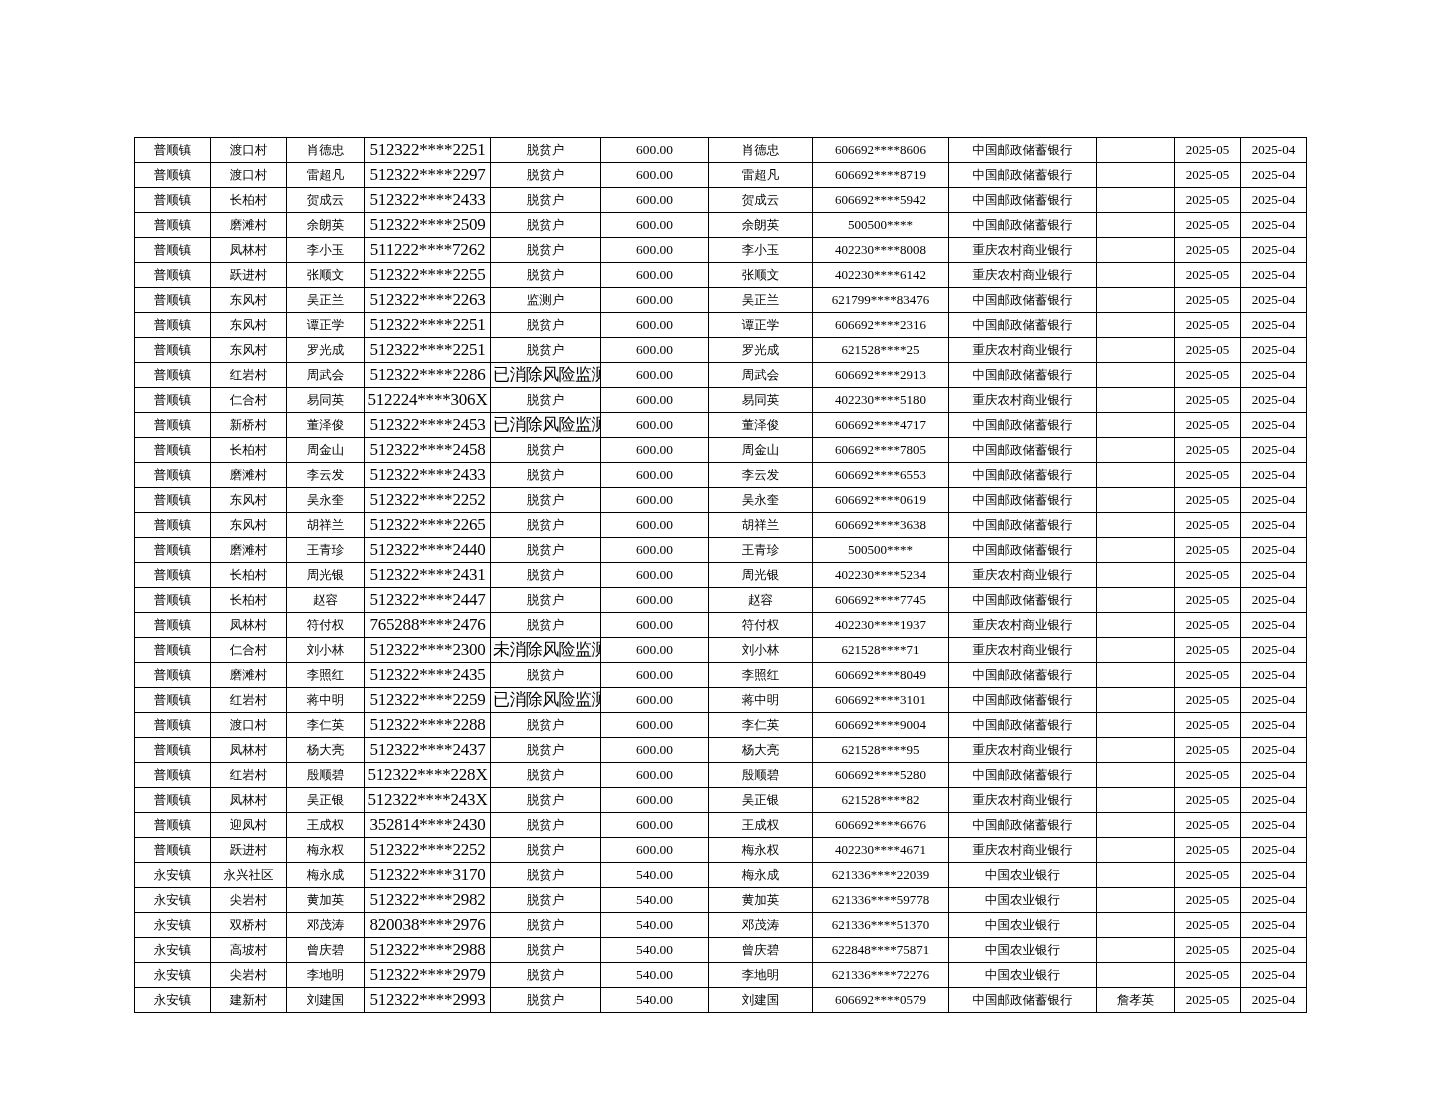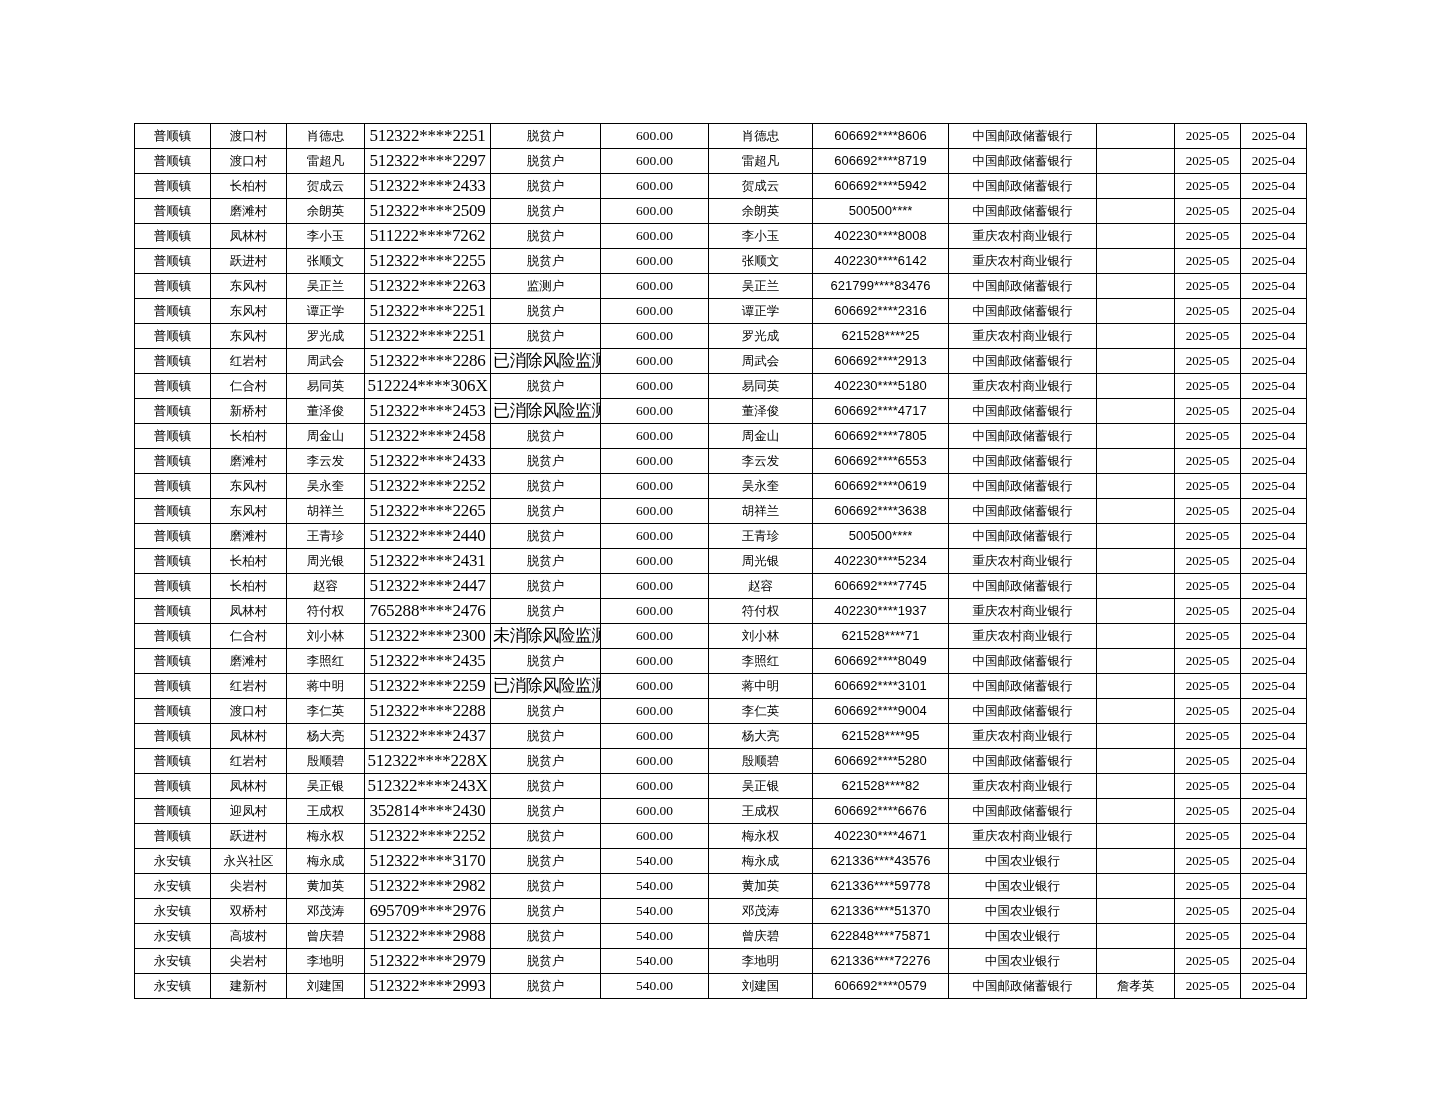--- a/index.html
+++ b/index.html
@@ -15,21 +15,21 @@
   }
   .page {
     position: relative;
     width: 1429px;
     height: 1105px;
     box-sizing: border-box;
   }
   .table-wrap {
     position: absolute;
     left: 134px;
-    top: 123px;
+    top: 137px;
     width: 1162px;
   }
   table.data {
     border-collapse: collapse;
     table-layout: fixed;
     width: 1162px;
     font-size: 12.5px;
     color: #000000;
   }
   table.data td {
@@ -59,21 +59,21 @@
   td.id-cell {
     font-family: "Liberation Serif", serif;
     font-size: 17px;
     letter-spacing: -0.2px;
   }
   td.num-cell {
     font-family: Liberation Serif, serif;
     font-size: 13.5px;
   }
   td.acct-cell {
-    font-family: Liberation Sans, sans-serif;
+    font-family: Liberation Serif, serif;
     font-size: 13px;
   }
   td.month-cell {
     font-family: "Liberation Serif", serif;
     font-size: 13px;
   }
   td.type-cell {
     font-size: 12.5px;
   }
   td.type-cell.long {
@@ -512,21 +512,21 @@
             <td class="month-cell">2025-04</td>
           </tr>
           <tr>
             <td class="cn">永安镇</td>
             <td class="cn">永兴社区</td>
             <td class="cn">梅永成</td>
             <td class="id-cell">512322****3170</td>
             <td class="type-cell">脱贫户</td>
             <td class="num-cell">540.00</td>
             <td class="cn">梅永成</td>
-            <td class="acct-cell">621336****43576</td>
+            <td class="acct-cell">621336****22039</td>
             <td class="cn">中国农业银行</td>
             <td class="cn"></td>
             <td class="month-cell">2025-05</td>
             <td class="month-cell">2025-04</td>
           </tr>
           <tr>
             <td class="cn">永安镇</td>
             <td class="cn">尖岩村</td>
             <td class="cn">黄加英</td>
             <td class="id-cell">512322****2982</td>
@@ -536,21 +536,21 @@
             <td class="acct-cell">621336****59778</td>
             <td class="cn">中国农业银行</td>
             <td class="cn"></td>
             <td class="month-cell">2025-05</td>
             <td class="month-cell">2025-04</td>
           </tr>
           <tr>
             <td class="cn">永安镇</td>
             <td class="cn">双桥村</td>
             <td class="cn">邓茂涛</td>
-            <td class="id-cell">695709****2976</td>
+            <td class="id-cell">820038****2976</td>
             <td class="type-cell">脱贫户</td>
             <td class="num-cell">540.00</td>
             <td class="cn">邓茂涛</td>
             <td class="acct-cell">621336****51370</td>
             <td class="cn">中国农业银行</td>
             <td class="cn"></td>
             <td class="month-cell">2025-05</td>
             <td class="month-cell">2025-04</td>
           </tr>
           <tr>

